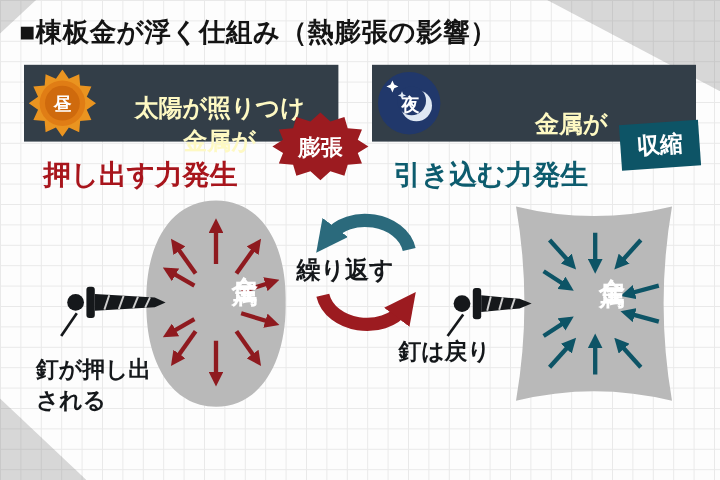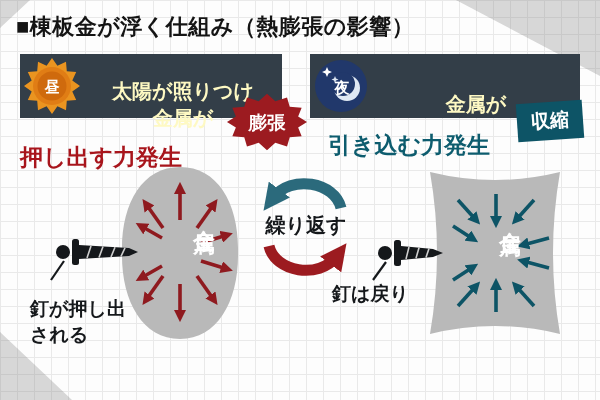--- a/index.html
+++ b/index.html
@@ -23,34 +23,34 @@
   .gray-tr{clip-path:polygon(76% 0,100% 0,100% 19%);}
   .gray-tl{clip-path:polygon(0 0,5% 0,0 7%);}
   .gray-bl{clip-path:polygon(0 83%,12% 100%,0 100%);}
   .title{left:16px; top:12px; font-size:22px; font-weight:800; color:#141414; z-index:2; letter-spacing:0.5px;}
   .panel-header{display:flex; align-items:center; gap:4px; background:#333e48; z-index:2; padding-left:4px;}
   .day-header{left:20px; top:54px; width:262px; height:64px;}
   .night-header{left:310px; top:54px; width:270px; height:64px;}
   .panel-header svg{flex:0 0 auto;}
   .hl{flex:1; text-align:center; color:#fef9c3; font-weight:700; font-size:20px; line-height:27px;margin-top:37px;}
   .force{font-size:23px; font-weight:800; z-index:2;}
-  .force-day{left:20px; top:130px; color:#a8151c;margin-top:12px;}
+  .force-day{left:36px; top:130px; color:#a8151c;}
   .force-night{left:328px; top:130px; color:#0d5c6e;}
   .burst{left:226px; top:92px; width:82px; height:60px; z-index:3;}
   .badge-rect{left:517px; top:102px; width:66px; height:38px; background:#0d5466; color:#fff;
     display:flex; align-items:center; justify-content:center; font-size:19px; font-weight:800;
     transform:rotate(-4deg); z-index:3;}
   .diagram{z-index:2;}
   .metal-label{writing-mode:vertical-rl; color:#fff; font-size:22px; font-weight:800; letter-spacing:5px; z-index:3;}
   .metal-label-day{left:189px; top:212px;}
   .metal-label-night{left:495px; top:214px;}
   .nail-note{font-size:19px; font-weight:800; color:#15181b; line-height:26px; z-index:3;}
   .nail-note-day{left:30px; top:296px;}
   .nail-note-night{left:332px; top:281px;}
-  .cycle-label{left:247px; top:212px; width:118px; text-align:center; font-size:20px; font-weight:800; color:#15181b; z-index:3;}
+  .cycle-label{left:247px; top:212px; width:118px; text-align:left; font-size:20px; font-weight:800; color:#15181b; z-index:3;}
   .caption{left:0; right:0; top:352px; text-align:center; font-size:25px; font-weight:800; color:#15181b; z-index:2;}
   svg text{font-family:inherit;}
 </style>
 </head>
 <body>
 
 <div id="stage">
 
   <div class="gray gray-tl"></div>
   <div class="gray gray-tr"></div>

